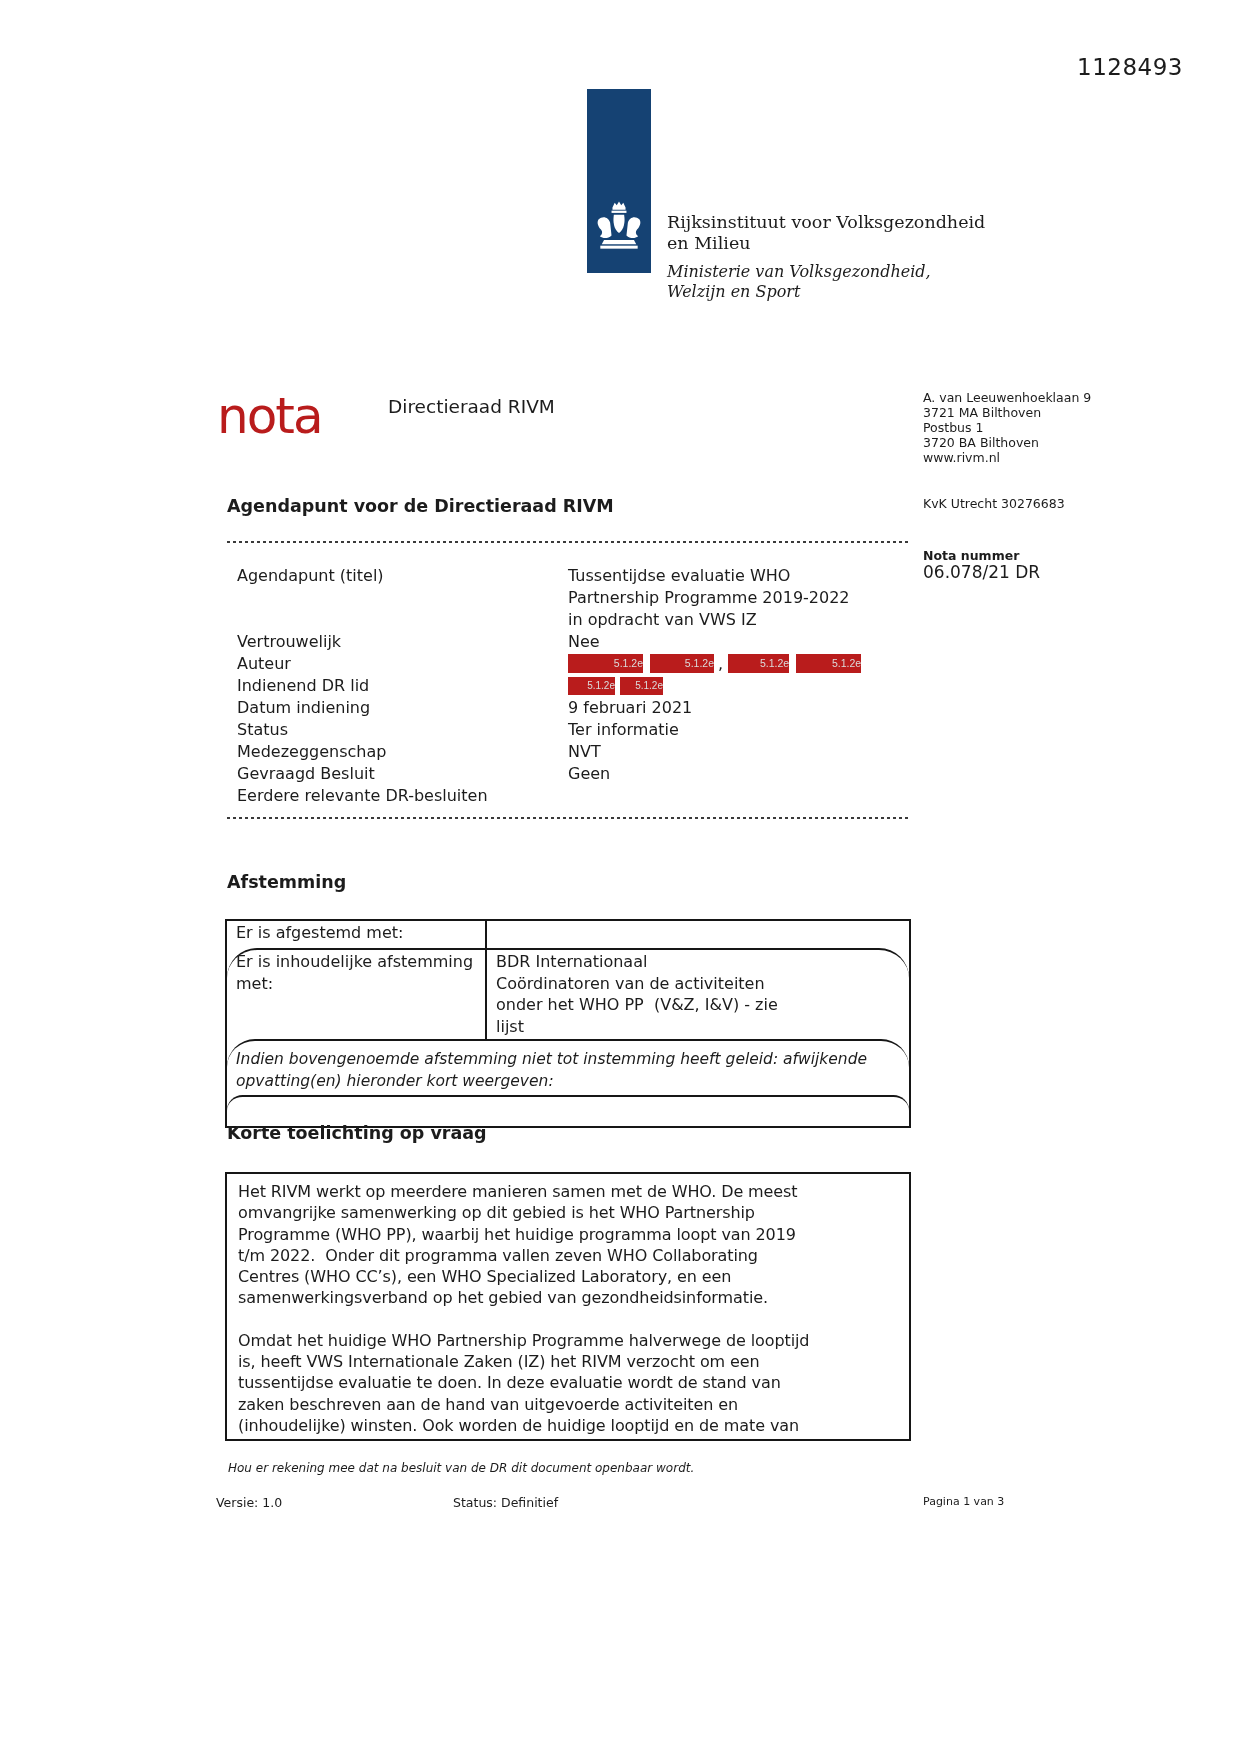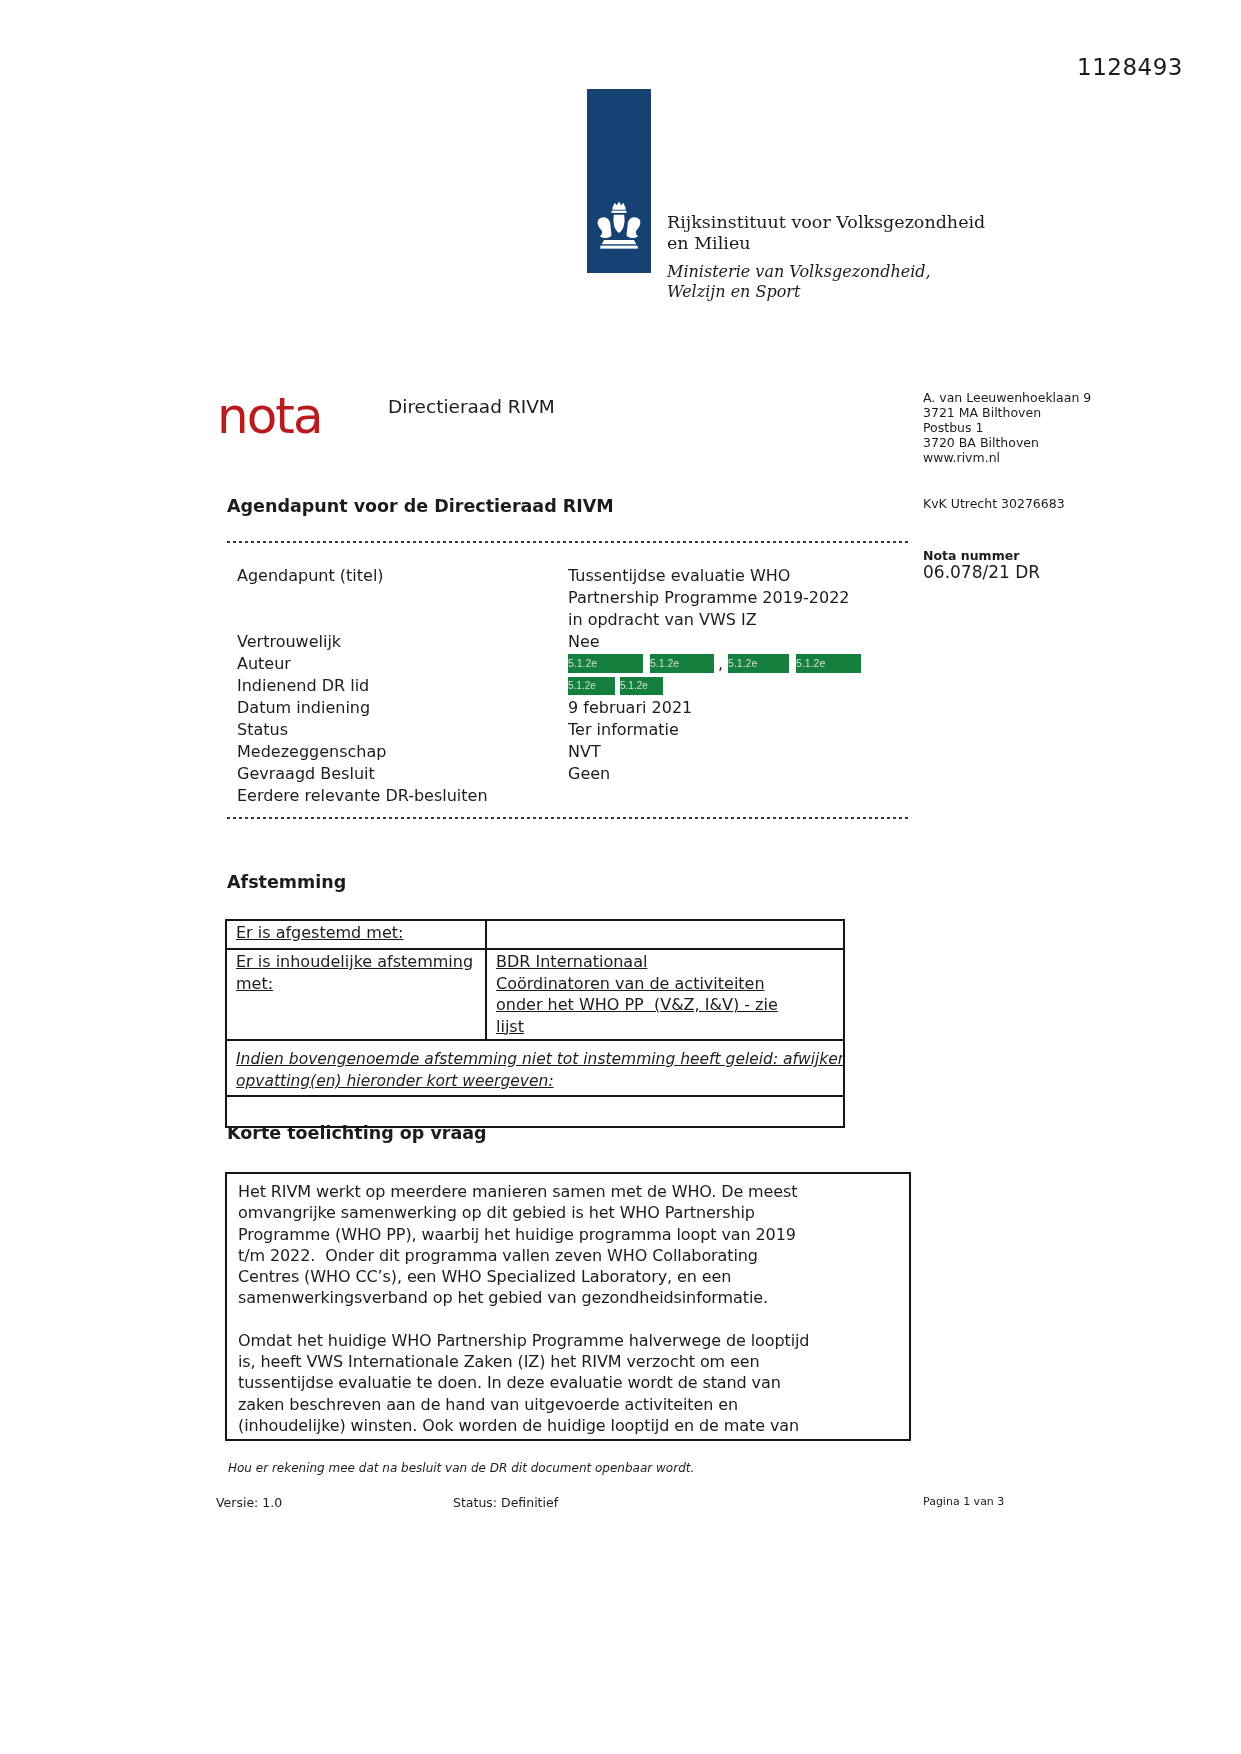--- a/index.html
+++ b/index.html
@@ -35,30 +35,30 @@
     background:repeating-linear-gradient(90deg,#3a3a3a 0 3px,transparent 3px 6px);}
   .d1{top:541px;}
   .d2{top:817px;}
 
   .fields{position:absolute;left:237px;top:565px;width:675px;font-size:16px;line-height:22px;}
   .frow{display:flex;align-items:flex-start;}
   .flabel{width:331px;flex:none;}
   .fvalue{flex:1;}
   .pre{white-space:pre;}
 
-  .redact{display:inline-block;background:#15803d;color:#dcdcdc;text-align:left;
+  .redact{display:inline-block;background:#b91c1c;color:#dcdcdc;text-align:right;
     font-size:10.5px;height:19px;line-height:19px;vertical-align:text-bottom;
     font-family:"Liberation Sans",sans-serif;}
   .redact.sm{height:18px;line-height:18px;font-size:10px;}
   .rcomma{display:inline-block;margin:0 5px 0 4px;}
 
-  .tbl{position:absolute;left:225px;top:919px;width:620px;border:2px solid #161616;
-    font-size:16px;line-height:21.5px;box-sizing:border-box;text-decoration:underline;}
+  .tbl{position:absolute;left:225px;top:919px;width:686px;border:2px solid #161616;
+    font-size:16px;line-height:21.5px;box-sizing:border-box;}
   .trow{display:flex;}
-  .trow + .trow,.tfull{border-top:2px solid #161616;}
+  .trow + .trow,.tfull{border-top:2px solid #161616;border-radius:30px;}
   .cl{width:260px;flex:none;border-right:2px solid #161616;padding:1px 5px 2px 9px;box-sizing:border-box;}
   .cr{flex:1;padding:1px 5px 2px 9px;overflow:hidden;}
   .tfull{padding:8px 5px 3px 9px;overflow:hidden;}
   .italic{font-style:italic;font-size:15.5px;}
   .trow1 .cl,.trow1 .cr{min-height:24px;}
   .empty-row{min-height:18px;}
 
   .box{position:absolute;left:225px;top:1172px;width:686px;height:269px;border:2px solid #161616;
     box-sizing:border-box;padding:7px 6px 0 11px;overflow:hidden;
     font-size:16px;line-height:21.3px;letter-spacing:-.1px;}

